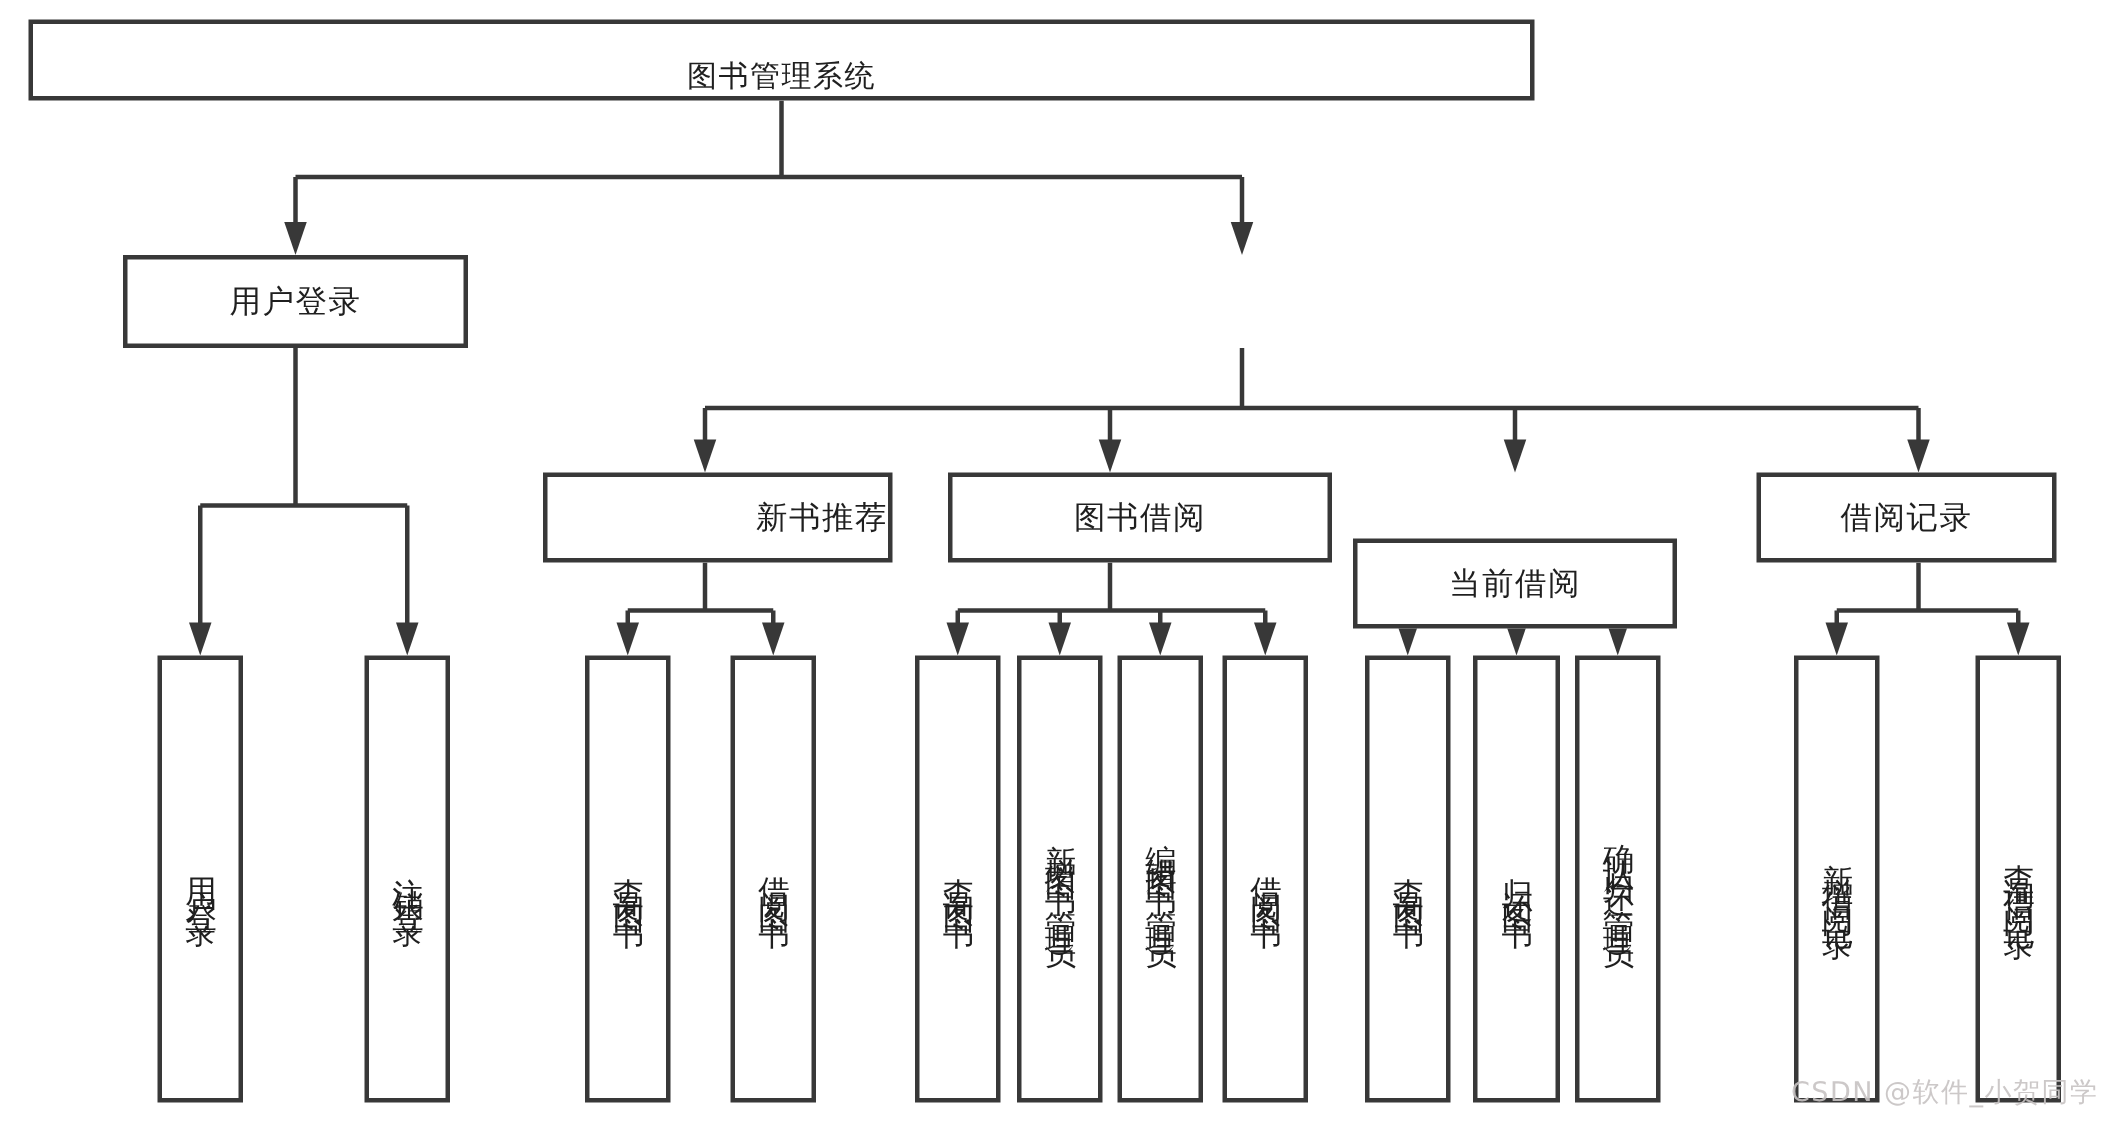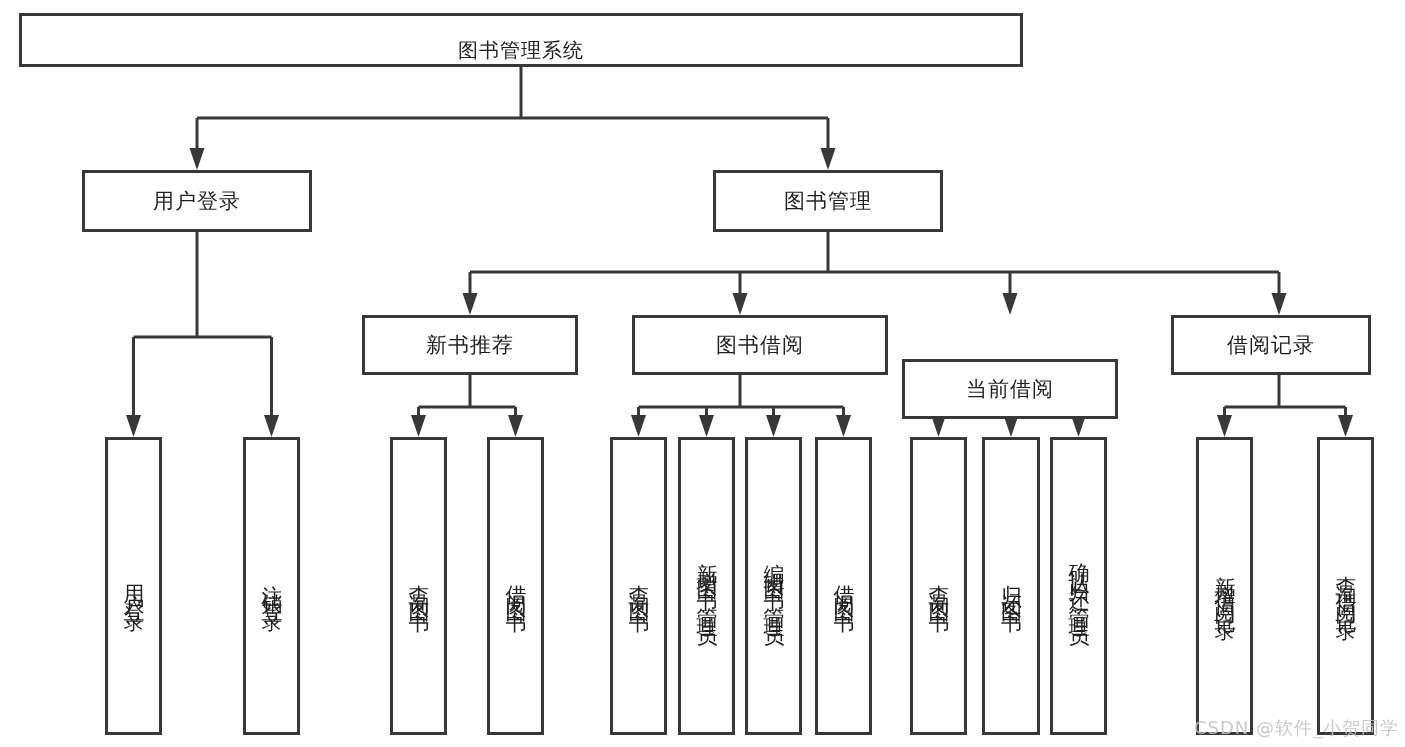--- a/index.html
+++ b/index.html
@@ -143,25 +143,22 @@
     </g>
   </svg>
 
   <div class="node h-node root-node" style="left:19px; top:13px; width:1004px; height:54px;">
     <span>图书管理系统</span>
   </div>
 
   <div class="node h-node" style="left:82px; top:170px; width:230px; height:62px;">
     <span>用户登录</span>
   </div>
-  <div class="node h-node" style="left:713px; top:170px; width:230px; height:62px;">
-    <span>图书管理</span>
-  </div>
-
-  <div class="node h-node" style="left:362px; top:315px; width:216px; height:60px;">
+
+  <div class="node h-node" style="left:362px; top:315px; width:233px; height:60px;justify-content:flex-end;">
     <span>新书推荐</span>
   </div>
   <div class="node h-node" style="left:632px; top:315px; width:256px; height:60px;">
     <span>图书借阅</span>
   </div>
   <div class="node h-node" style="left:902px; top:315px; width:216px; height:60px;margin-top:44px;">
     <span>当前借阅</span>
   </div>
   <div class="node h-node" style="left:1171px; top:315px; width:200px; height:60px;">
     <span>借阅记录</span>

